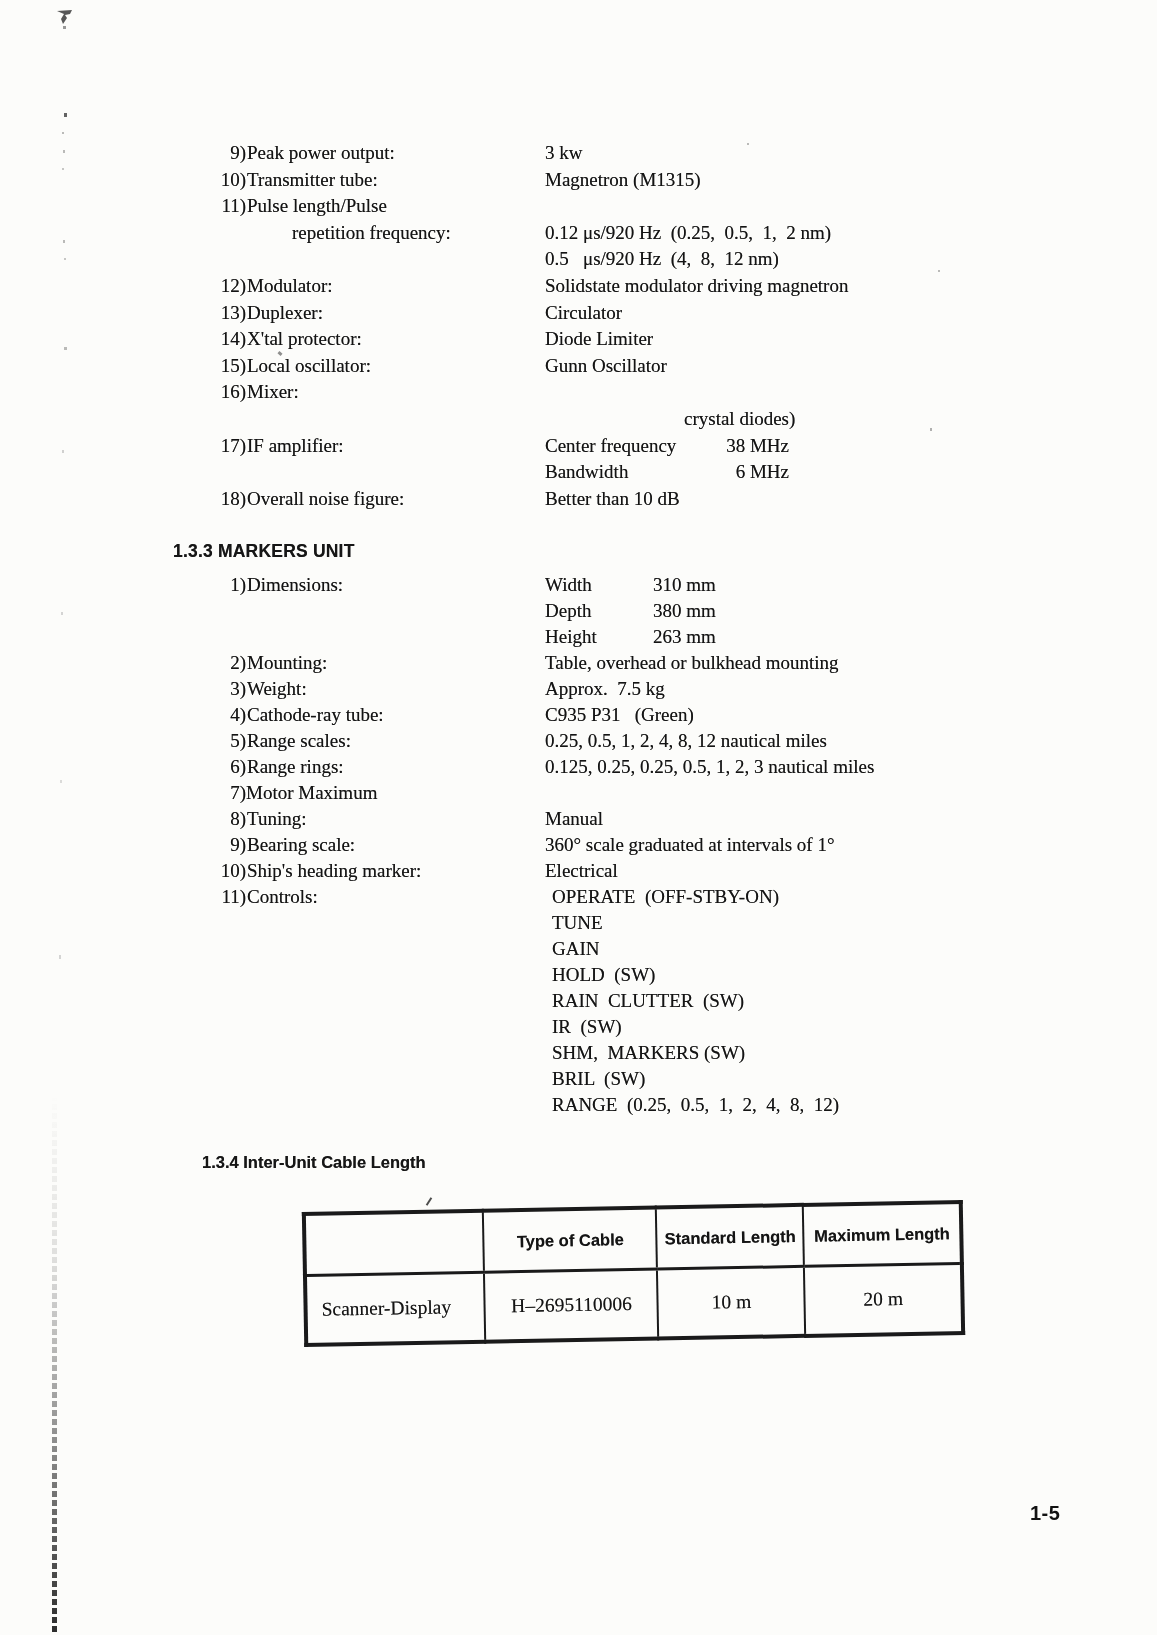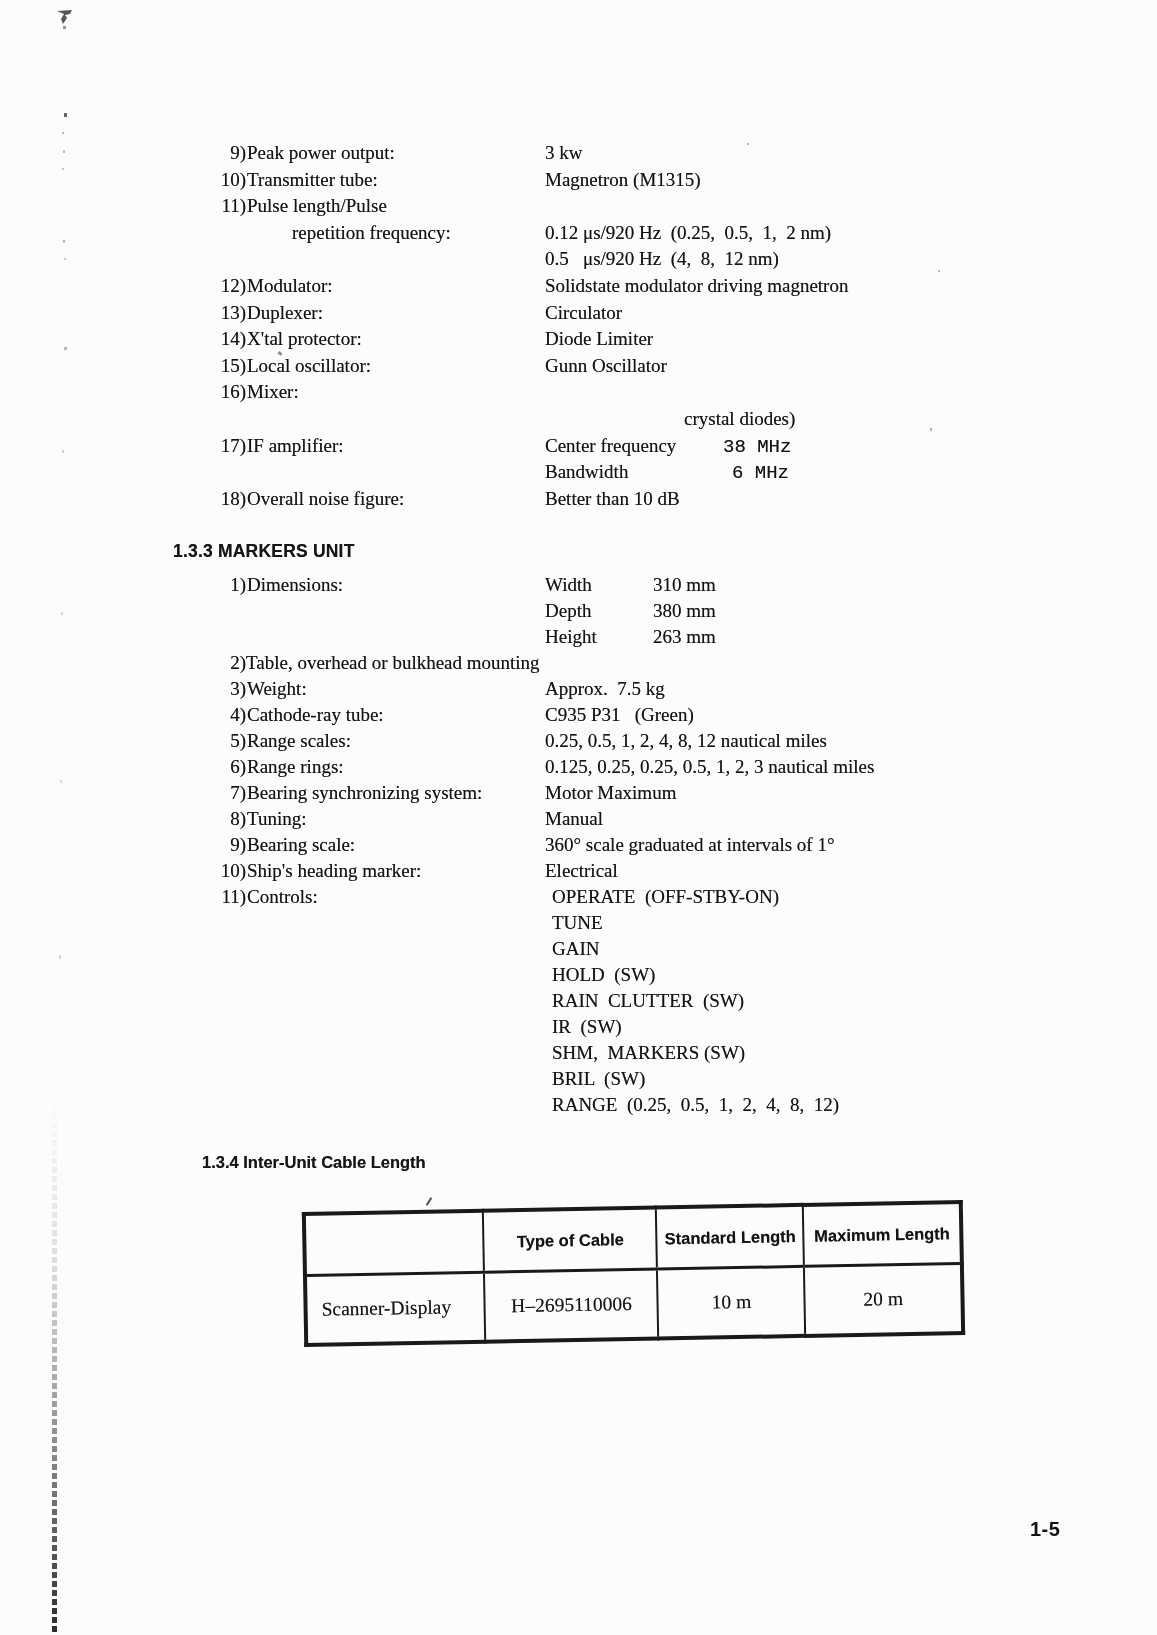--- a/index.html
+++ b/index.html
@@ -15,21 +15,21 @@
   .spec-line{display:flex;align-items:baseline;line-height:26.6px;height:26.6px;
     font-size:19px;text-shadow:0 0 .5px rgba(0,0,0,.55);}
   #specB .spec-line{line-height:26px;height:26px;}
   .num{flex:none;width:50px;text-align:right;}
   .lab{flex:none;width:298px;margin-left:1px;box-sizing:border-box;}
   .lab.ind{padding-left:45px;}
   .valcol{flex:none;white-space:pre;}
   .valcol.deep{padding-left:139px;}
   .valcol.ctrl{padding-left:7px;}
   .plab-wide{display:inline-block;width:178px;}
-  .pval-wide{display:inline-block;width:66px;text-align:right;font-family:Liberation Mono, monospace;}
+  .pval-wide{display:inline-block;width:66px;text-align:right;}
   .plab-narrow{display:inline-block;width:108px;}
   .heading{
     position:absolute;left:173px;
     font-family:"Liberation Sans","DejaVu Sans",sans-serif;
     font-weight:700;color:#161616;text-shadow:0 0 .4px rgba(0,0,0,.6);
   }
   #h333{top:541px;font-size:17.5px;letter-spacing:.2px;}
   #h334{top:1153px;font-size:16.5px;margin-left:29px;}
   .tablewrap{position:absolute;left:303px;top:1206px;width:661px;
     transform:rotate(-1.05deg);transform-origin:center;}
@@ -41,21 +41,21 @@
     font-weight:700;font-size:16.5px;text-align:center;color:#141414;
     border-bottom:3px solid #1a1a1a;text-shadow:0 0 .4px rgba(0,0,0,.55);
   }
   table.cable td{height:64px;font-size:19.5px;text-align:center;
     text-shadow:0 0 .5px rgba(0,0,0,.5);}
   table.cable td.first{text-align:left;padding-left:14px;}
   .c1{width:181px;}.c2{width:174px;}.c3{width:148px;}.c4{width:158px;}
   #pagenum{
     position:absolute;left:1030px;top:1502px;
     font-family:"Liberation Sans","DejaVu Sans",sans-serif;
-    font-weight:700;font-size:20px;letter-spacing:.5px;color:#111;margin-top:16px;
+    font-weight:700;font-size:20px;letter-spacing:.5px;color:#111;
   }
   
   .art{position:absolute;background:#222;}
   .binding{
     position:absolute;left:52px;top:1095px;width:5px;height:540px;
     background:linear-gradient(to bottom,rgba(20,20,20,0) 0%,rgba(20,20,20,.12) 30%,
       rgba(20,20,20,.45) 62%,rgba(20,20,20,.9) 100%);
     -webkit-mask-image:repeating-linear-gradient(to bottom,#000 0 6px,transparent 6px 9px);
     mask-image:repeating-linear-gradient(to bottom,#000 0 6px,transparent 6px 9px);
   }
@@ -175,20 +175,21 @@
         <span class="lab"></span>
         <span class="valcol"><span class="plab-narrow">Depth</span><span>380 mm</span></span>
       </div>
       <div class="spec-line">
         <span class="num"></span>
         <span class="lab"></span>
         <span class="valcol"><span class="plab-narrow">Height</span><span>263 mm</span></span>
       </div>
       <div class="spec-line">
         <span class="num">2)</span>
+        <span class="lab">Mounting:</span>
         <span class="valcol">Table, overhead or bulkhead mounting</span>
       </div>
       <div class="spec-line">
         <span class="num">3)</span>
         <span class="lab">Weight:</span>
         <span class="valcol">Approx.  7.5 kg</span>
       </div>
       <div class="spec-line">
         <span class="num">4)</span>
         <span class="lab">Cathode-ray tube:</span>
@@ -199,21 +200,20 @@
         <span class="lab">Range scales:</span>
         <span class="valcol">0.25, 0.5, 1, 2, 4, 8, 12 nautical miles</span>
       </div>
       <div class="spec-line">
         <span class="num">6)</span>
         <span class="lab">Range rings:</span>
         <span class="valcol">0.125, 0.25, 0.25, 0.5, 1, 2, 3 nautical miles</span>
       </div>
       <div class="spec-line">
         <span class="num">7)</span>
-        <span class="lab">Bearing synchronizing system:</span>
         <span class="valcol">Motor Maximum</span>
       </div>
       <div class="spec-line">
         <span class="num">8)</span>
         <span class="lab">Tuning:</span>
         <span class="valcol">Manual</span>
       </div>
       <div class="spec-line">
         <span class="num">9)</span>
         <span class="lab">Bearing scale:</span>

